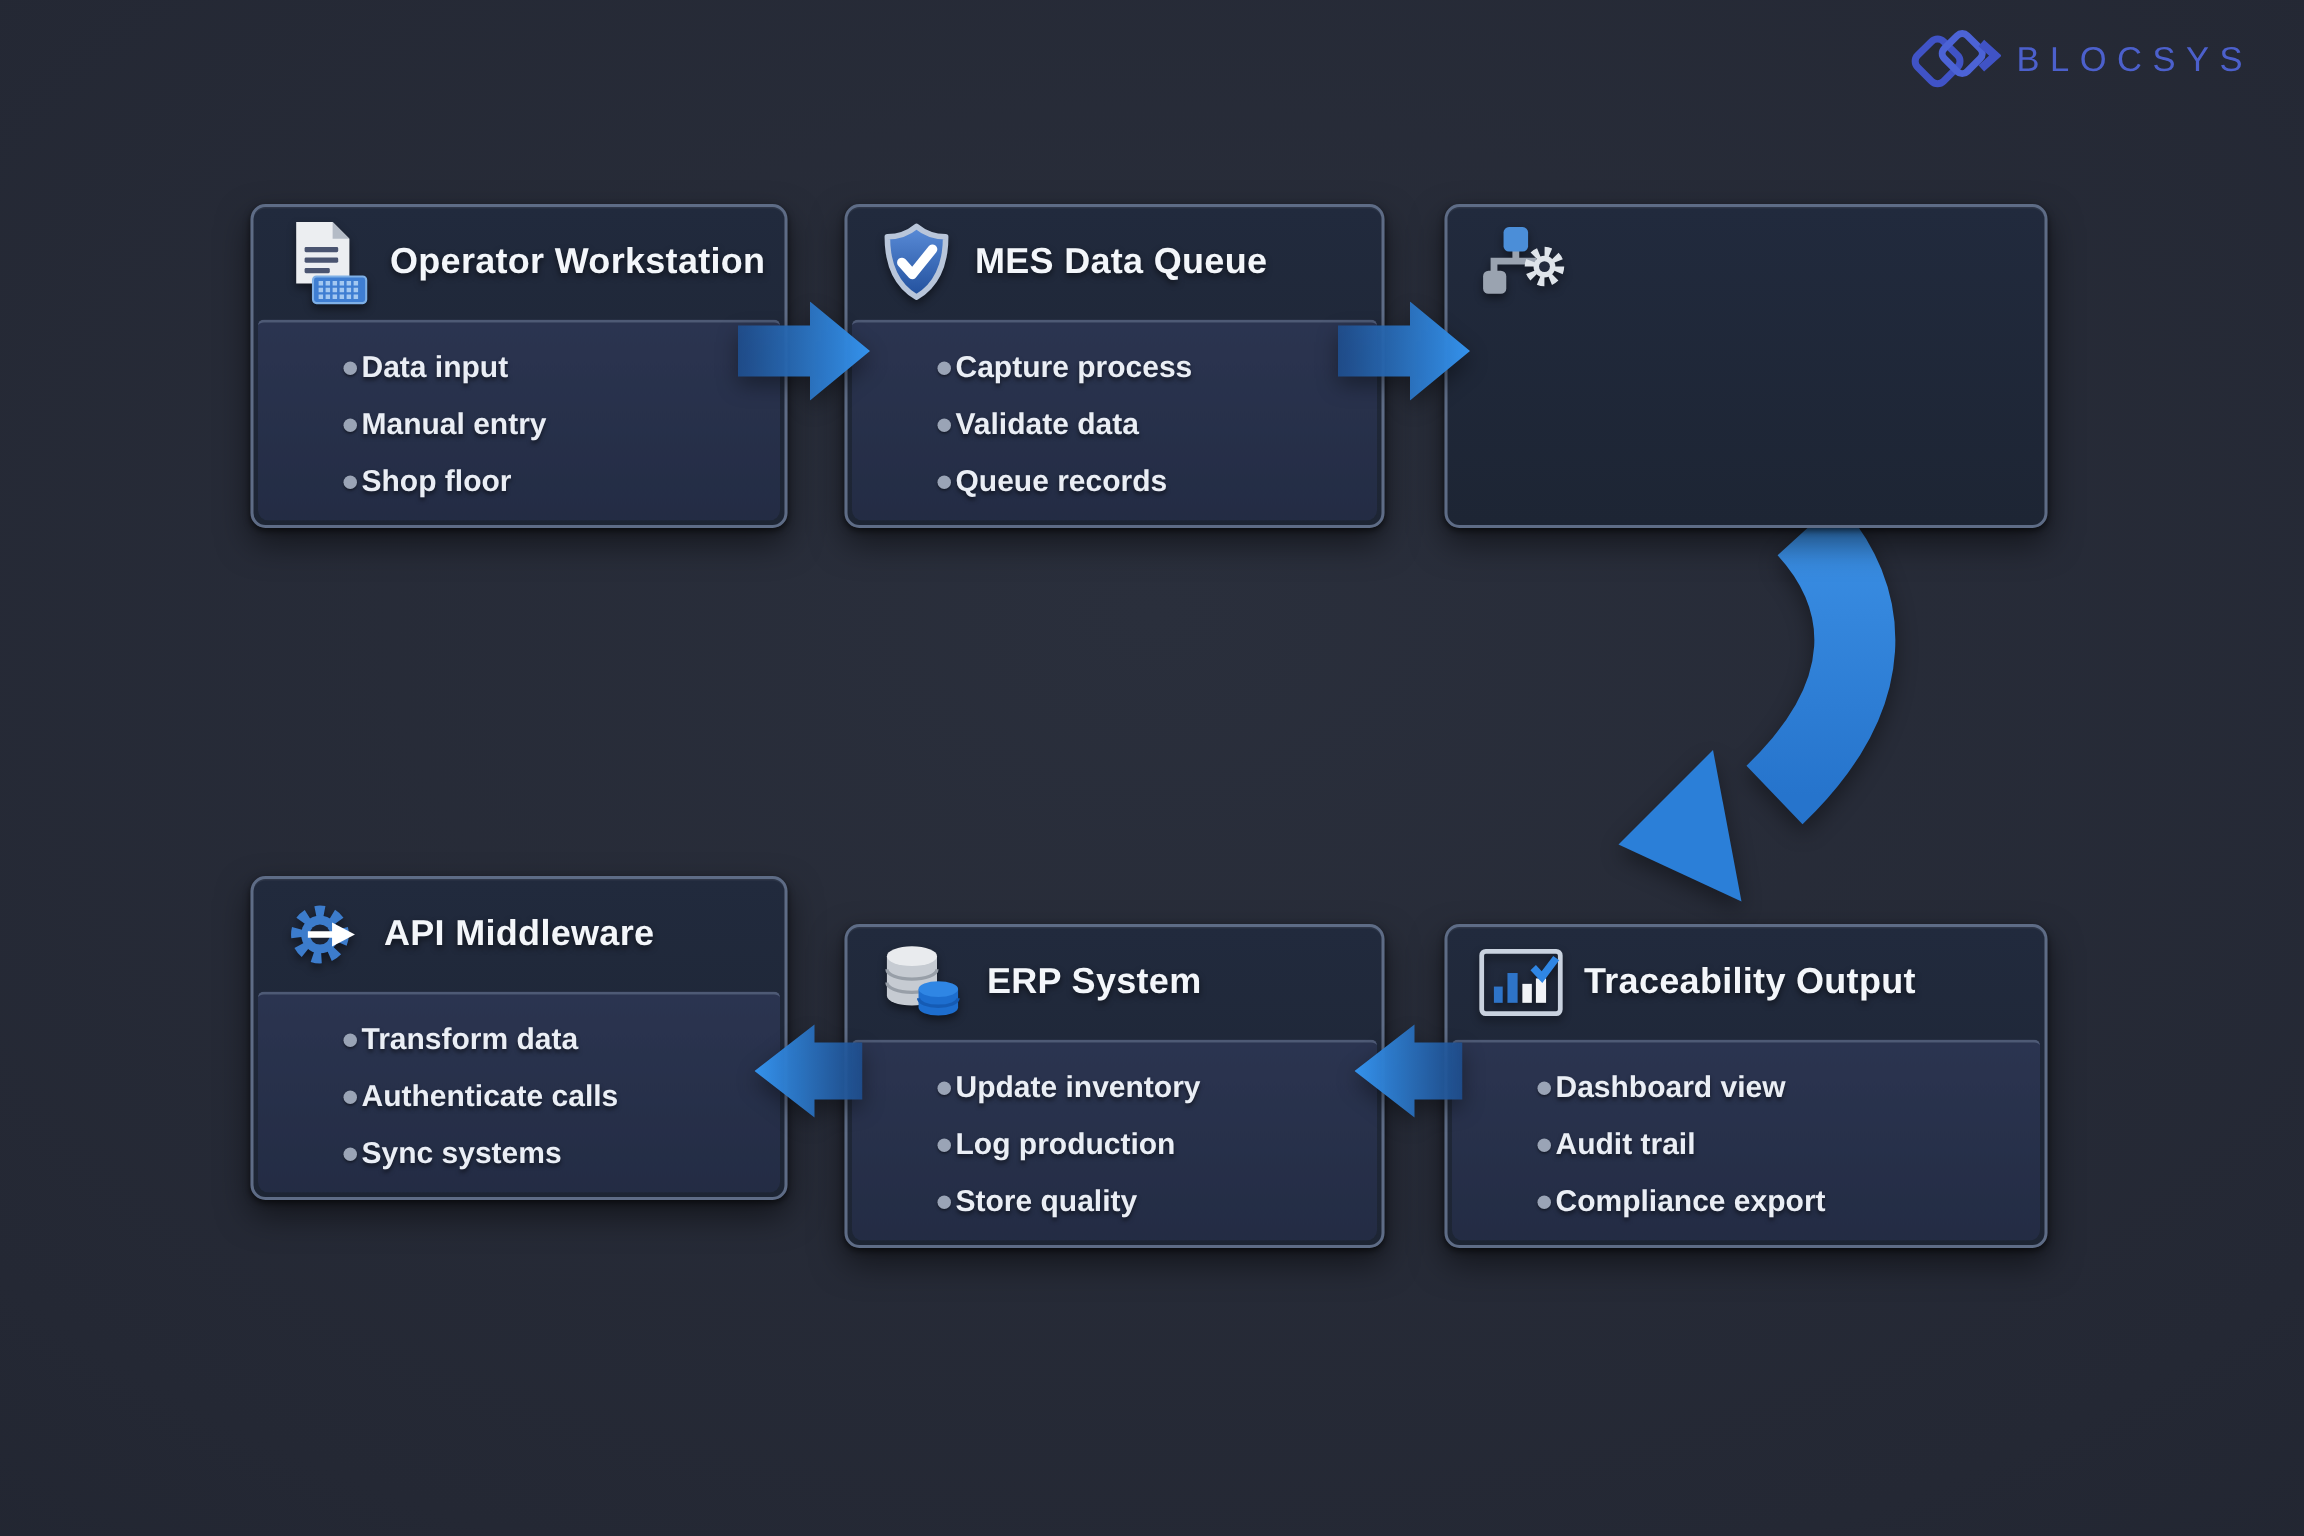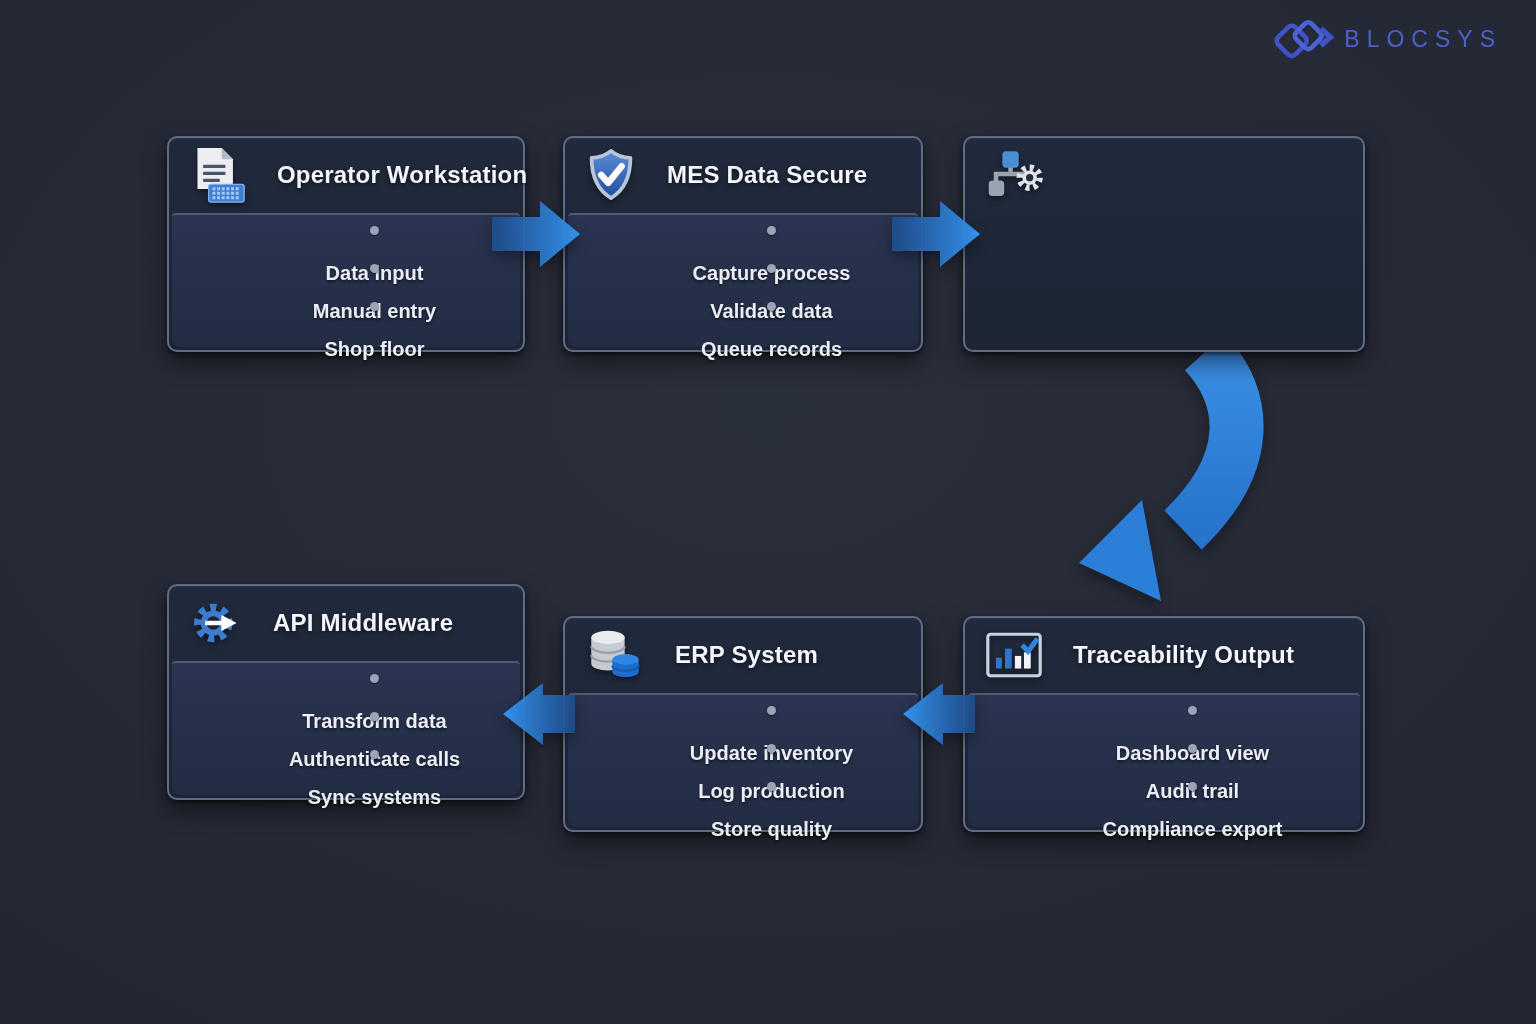--- a/index.html
+++ b/index.html
@@ -18,36 +18,36 @@
     box-shadow:0 10px 22px rgba(0,0,0,.5), 0 2px 4px rgba(0,0,0,.55), inset 0 1px 0 rgba(255,255,255,.06);
     z-index:2;box-sizing:border-box;
   }
   .n1{left:167px;top:136px;width:358px}
   .n2{left:563px;top:136px;width:360px}
   .n3{left:963px;top:136px;width:402px}
   .n4{left:167px;top:584px;width:358px}
   .n5{left:563px;top:616px;width:360px}
   .n6{left:963px;top:616px;width:402px}
 
-  .node-header{height:74px;display:flex;align-items:center;gap:31px;padding:0 16px 0 21px;}
+  .node-header{height:74px;display:flex;align-items:center;gap:14px;padding:0 16px 0 21px;}
   .node-icon{flex:0 0 auto;display:flex;filter:drop-shadow(0 3px 3px rgba(0,0,0,.45));}
   .node-title{
     margin:0;font-size:24px;font-weight:700;color:#f3f6fa;letter-spacing:.2px;
     text-shadow:0 2px 4px rgba(0,0,0,.55);white-space:nowrap;
   }
   .node-body{
     position:absolute;left:3px;right:3px;top:75px;bottom:3px;
     background:linear-gradient(180deg,#2b3450 0%,#232c44 100%);
     border-top:2px solid rgba(138,154,186,.42);
     border-radius:4px 4px 7px 7px;
     list-style:none;margin:0;padding:11px 0 0 57px;box-sizing:border-box;
   }
   .node-body li{
-    display:flex;align-items:center;gap:27px;height:38px;
-    font-size:20px;font-weight:700;color:#eaeef5;text-shadow:0 2px 3px rgba(0,0,0,.5);flex-direction:column;
+    display:flex;align-items:center;gap:3px;height:38px;
+    font-size:20px;font-weight:700;color:#eaeef5;text-shadow:0 2px 3px rgba(0,0,0,.5);
   }
   .dot{width:9px;height:9px;border-radius:50%;background:#9aa4b6;box-shadow:0 1px 2px rgba(0,0,0,.5);flex:0 0 auto;}
 
   
   .arrow{position:absolute;filter:drop-shadow(0 6px 7px rgba(0,0,0,.38));z-index:5;}
   .arrow-curved{z-index:1;}
 
   
   .logo{position:absolute;top:14px;right:34px;display:flex;align-items:center;gap:10px;z-index:6;}
   .logo-text{font-size:23px;letter-spacing:7px;color:#4c60cc;font-weight:400;}
@@ -157,21 +157,21 @@
           <defs>
               <linearGradient id="shg" x1="0" y1="0" x2="0" y2="1">
             <stop offset="0" stop-color="#5a8cd8"></stop>
                 <stop offset="1" stop-color="#214f9c"></stop>
           </linearGradient>
             </defs>
           <path d="M27 3 C33 8 41 10.5 48 10.5 C48 27 44 44 27 54 C10 44 6 27 6 10.5 C13 10.5 21 8 27 3 Z" fill="url(#shg)" stroke="#b9c6da" stroke-width="4" stroke-linejoin="round"></path>
           <path d="M16.5 29 L24 37.5 L38.5 19.5" stroke="#ffffff" stroke-width="7" fill="none" stroke-linecap="round" stroke-linejoin="round"></path>
         </svg>
       </span>
-      <h2 class="node-title">MES Data Secure</h2>
+      <h2 class="node-title">MES Data Queue</h2>
     </div>
     <ul class="node-body">
       <li>
           <span class="dot"></span>
           <span>Capture process</span>
         </li>
       <li>
           <span class="dot"></span>
           <span>Validate data</span>
         </li>

